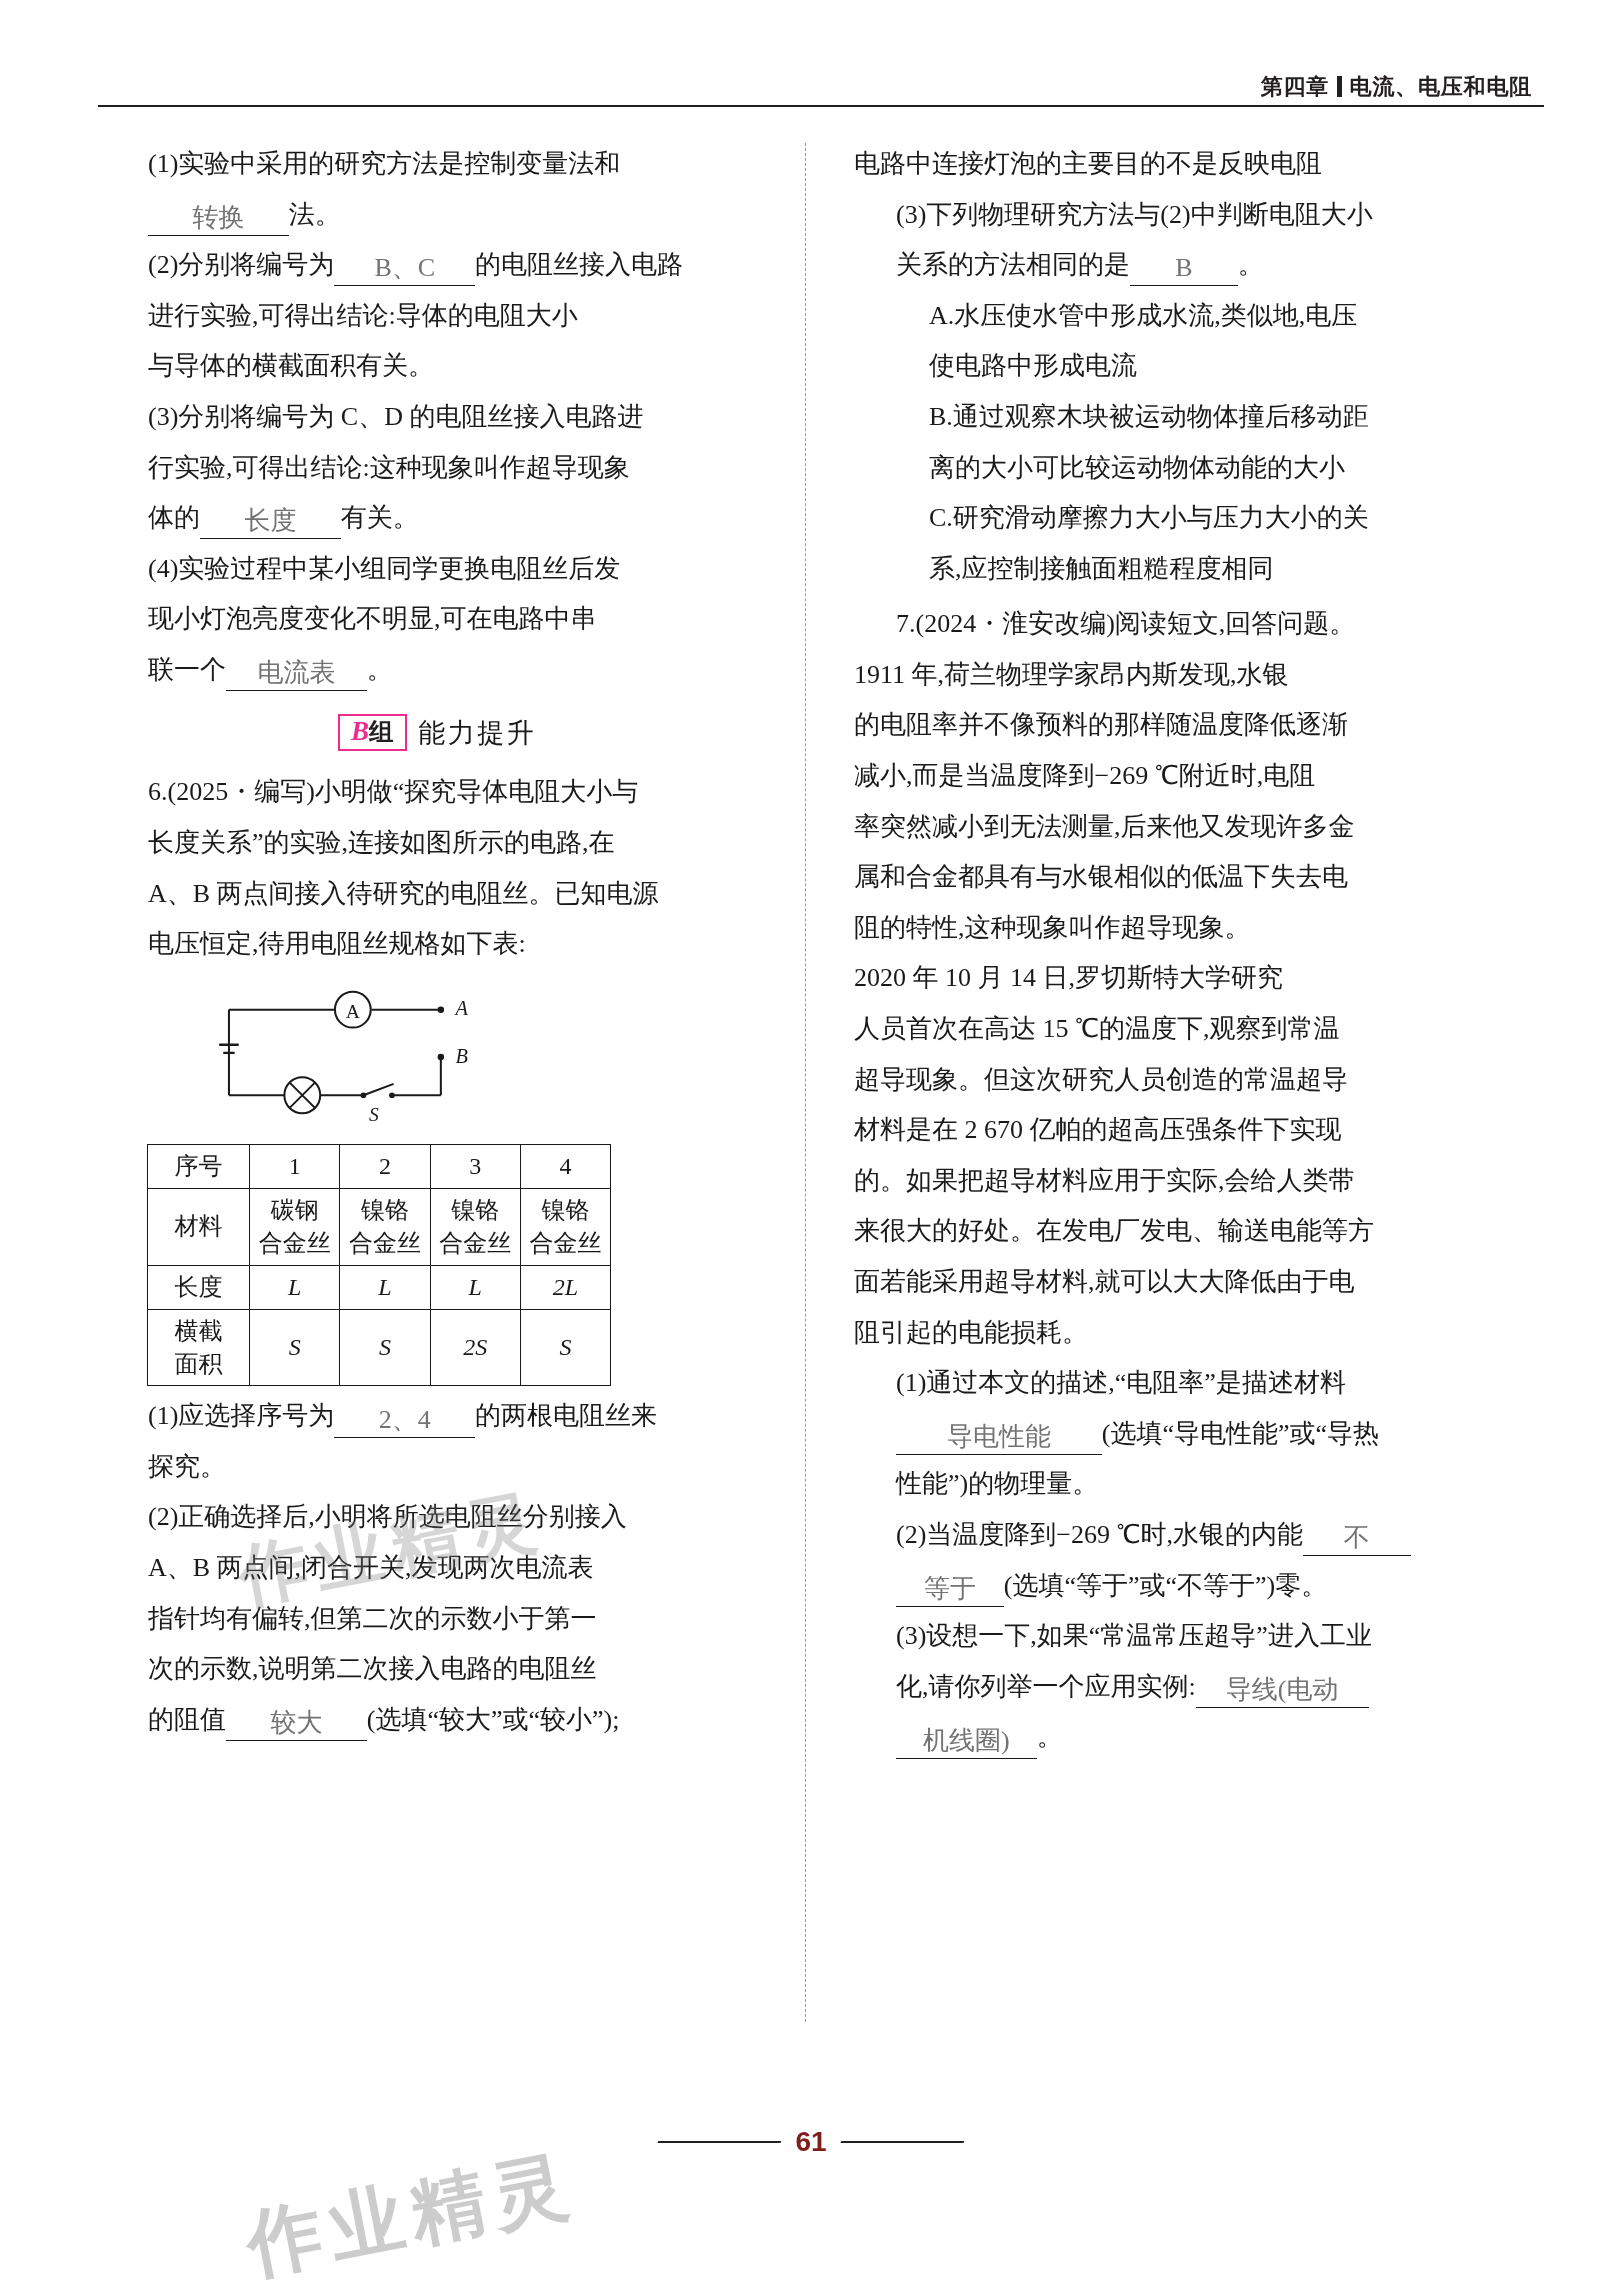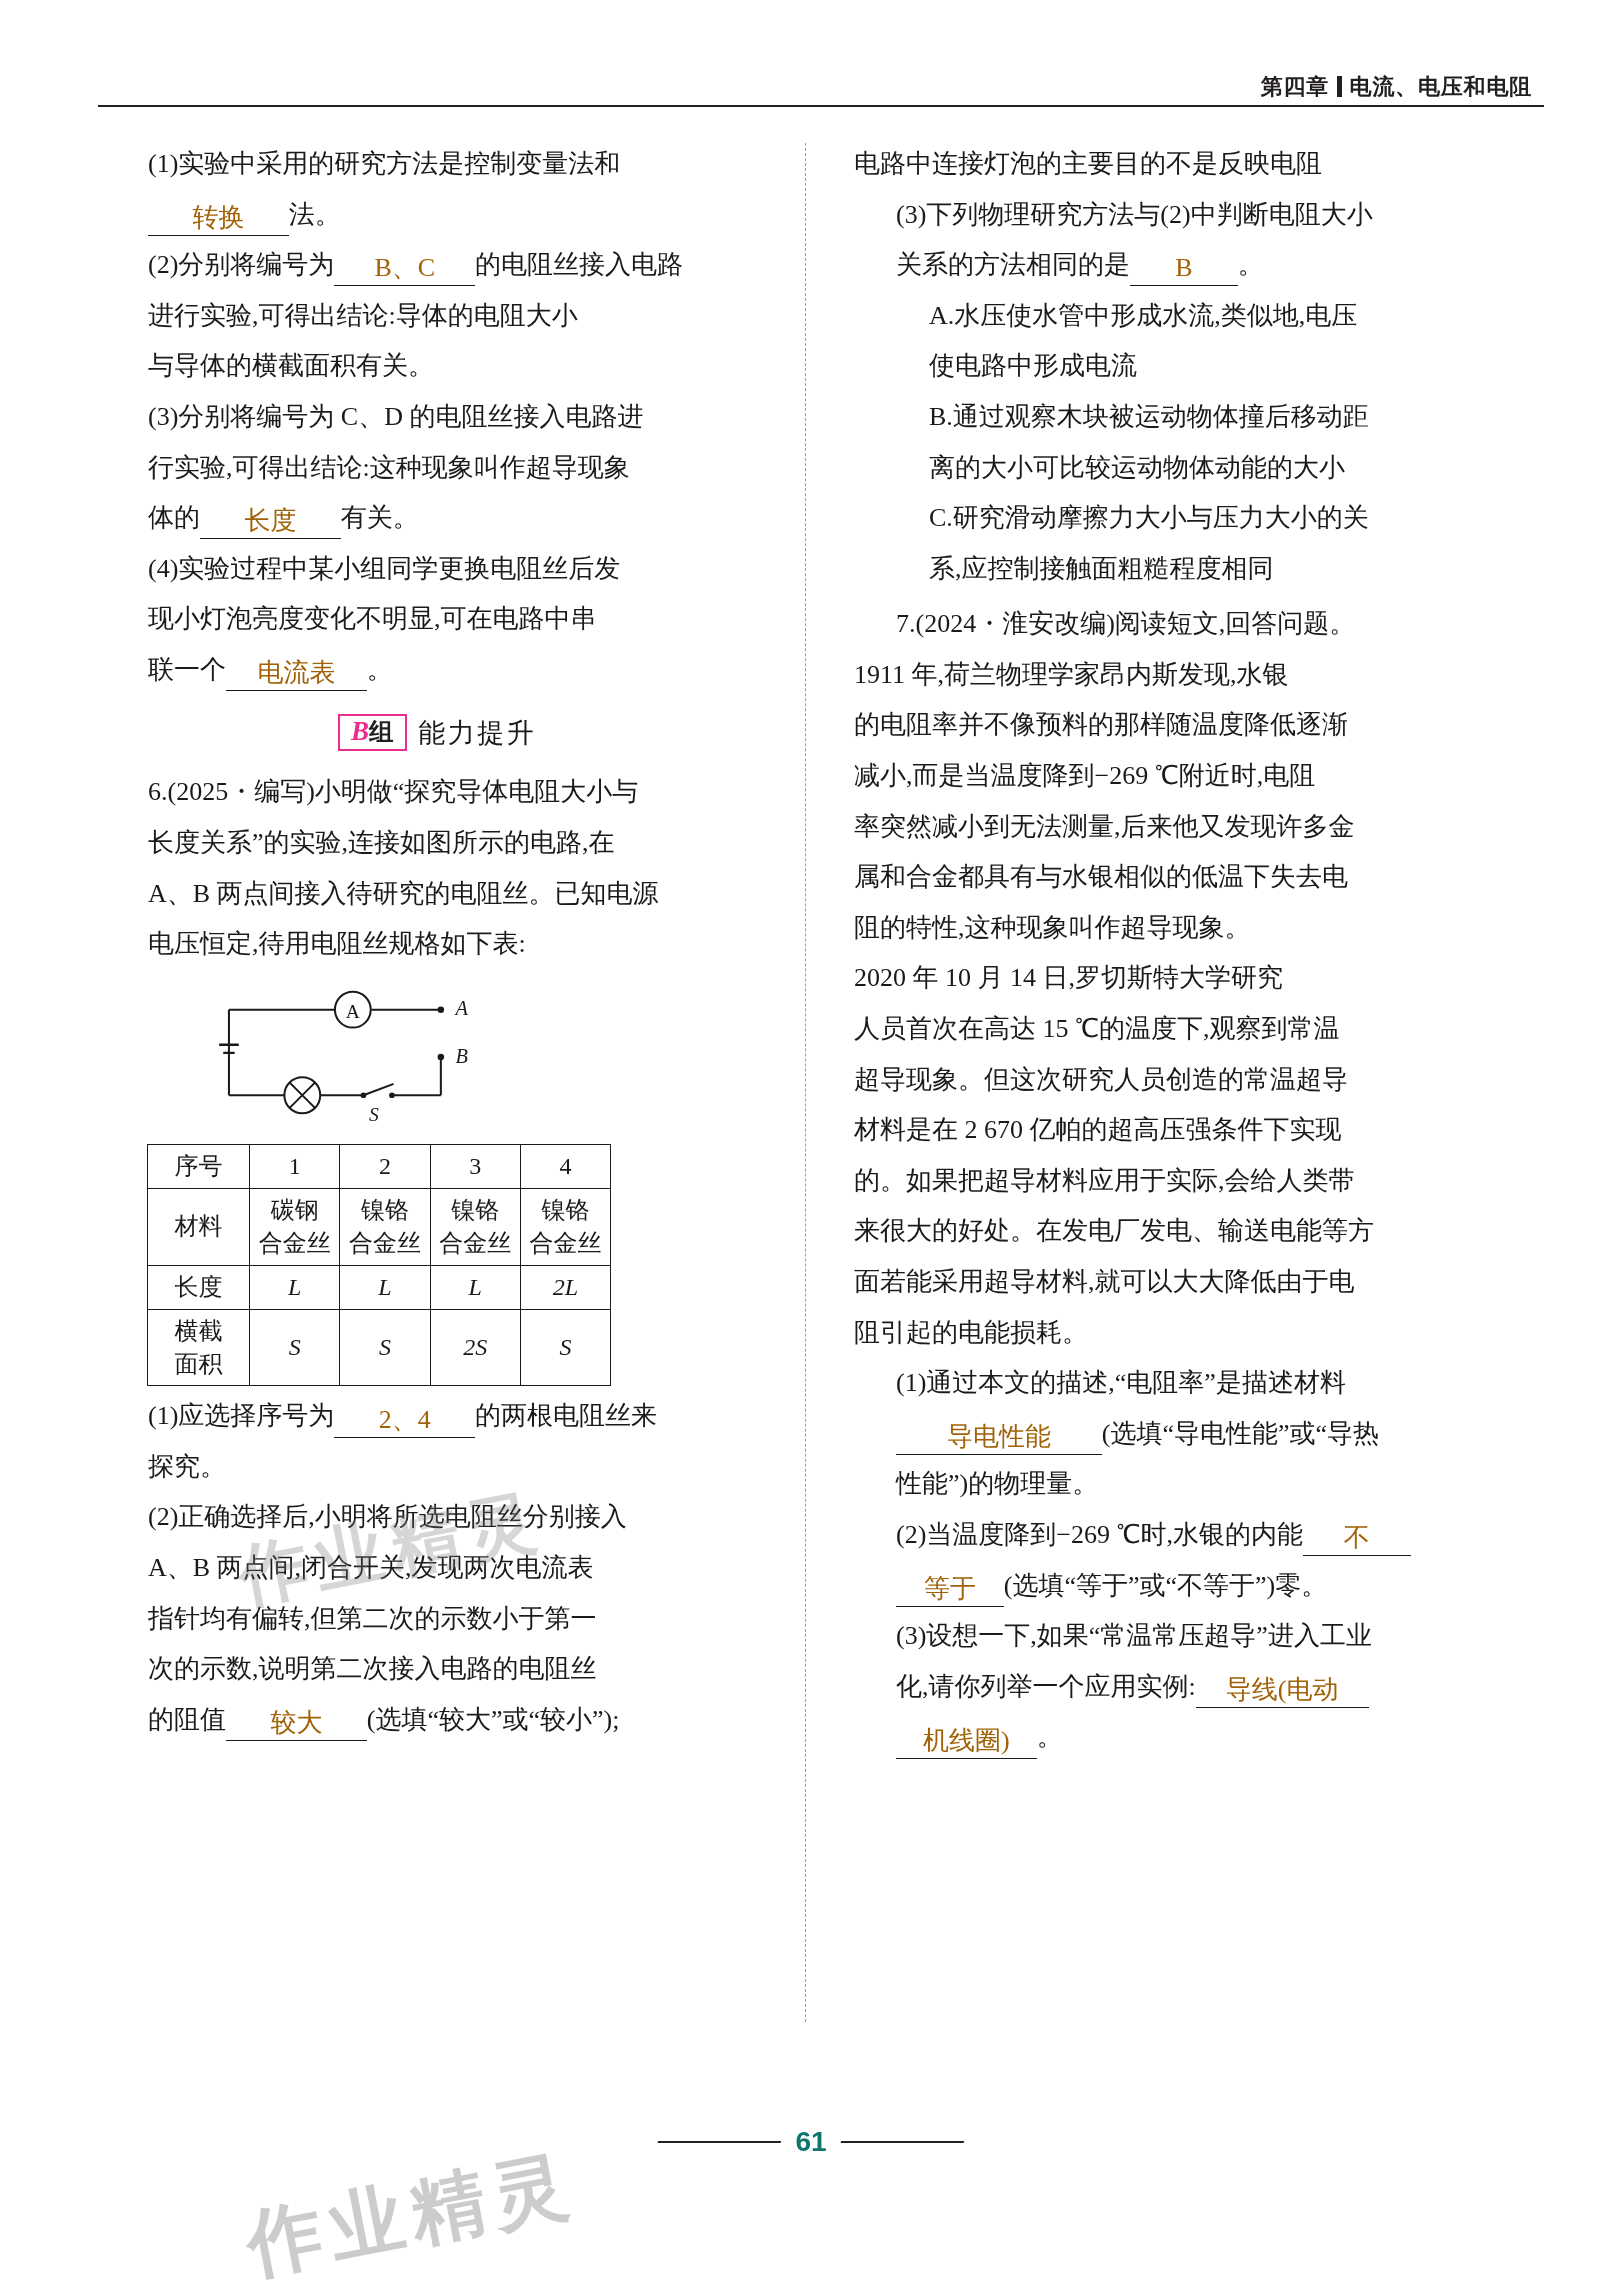--- a/index.html
+++ b/index.html
@@ -73,21 +73,21 @@
   p.q {
     margin: 0 0 1.6px 0;
     text-indent: 0;
   }
   .indent1 { padding-left: 42px; text-indent: -42px; }
   .indent2 { padding-left: 42px; }
   .indent3 { padding-left: 75px; text-indent: -33px; }
   .ti { text-indent: 51px; }
   
   .blank {
-    color: #a16207;
+    color: #737373;
     font-family: "Liberation Serif", serif;
     border-bottom: 1.6px solid #1a1a1a;
     display: inline-block;
     text-align: center;
     padding: 0 4.9px;
     line-height: 34px;
     vertical-align: -3.3px;
   }
   .blank.w-sm  { min-width: 98px; }
   .blank.w-md  { min-width: 131px; }
@@ -164,21 +164,21 @@
 
   
   .footer {
     position: absolute;
     bottom: 137px;
     left: 0; right: 0;
     text-align: center;
     font-size: 28px;
     font-family: "Liberation Sans", sans-serif;
     font-weight: bold;
-    color: #0f766e;
+    color: #7f1d1d;
   }
   .footer .line {
     display: inline-block;
     width: 123px;
     height: 1.6px;
     background: #231f20;
     vertical-align: 8.2px;
     margin: 0 14.7px;
   }
   .footer .line.slant { transform: skewX(-25deg); }

